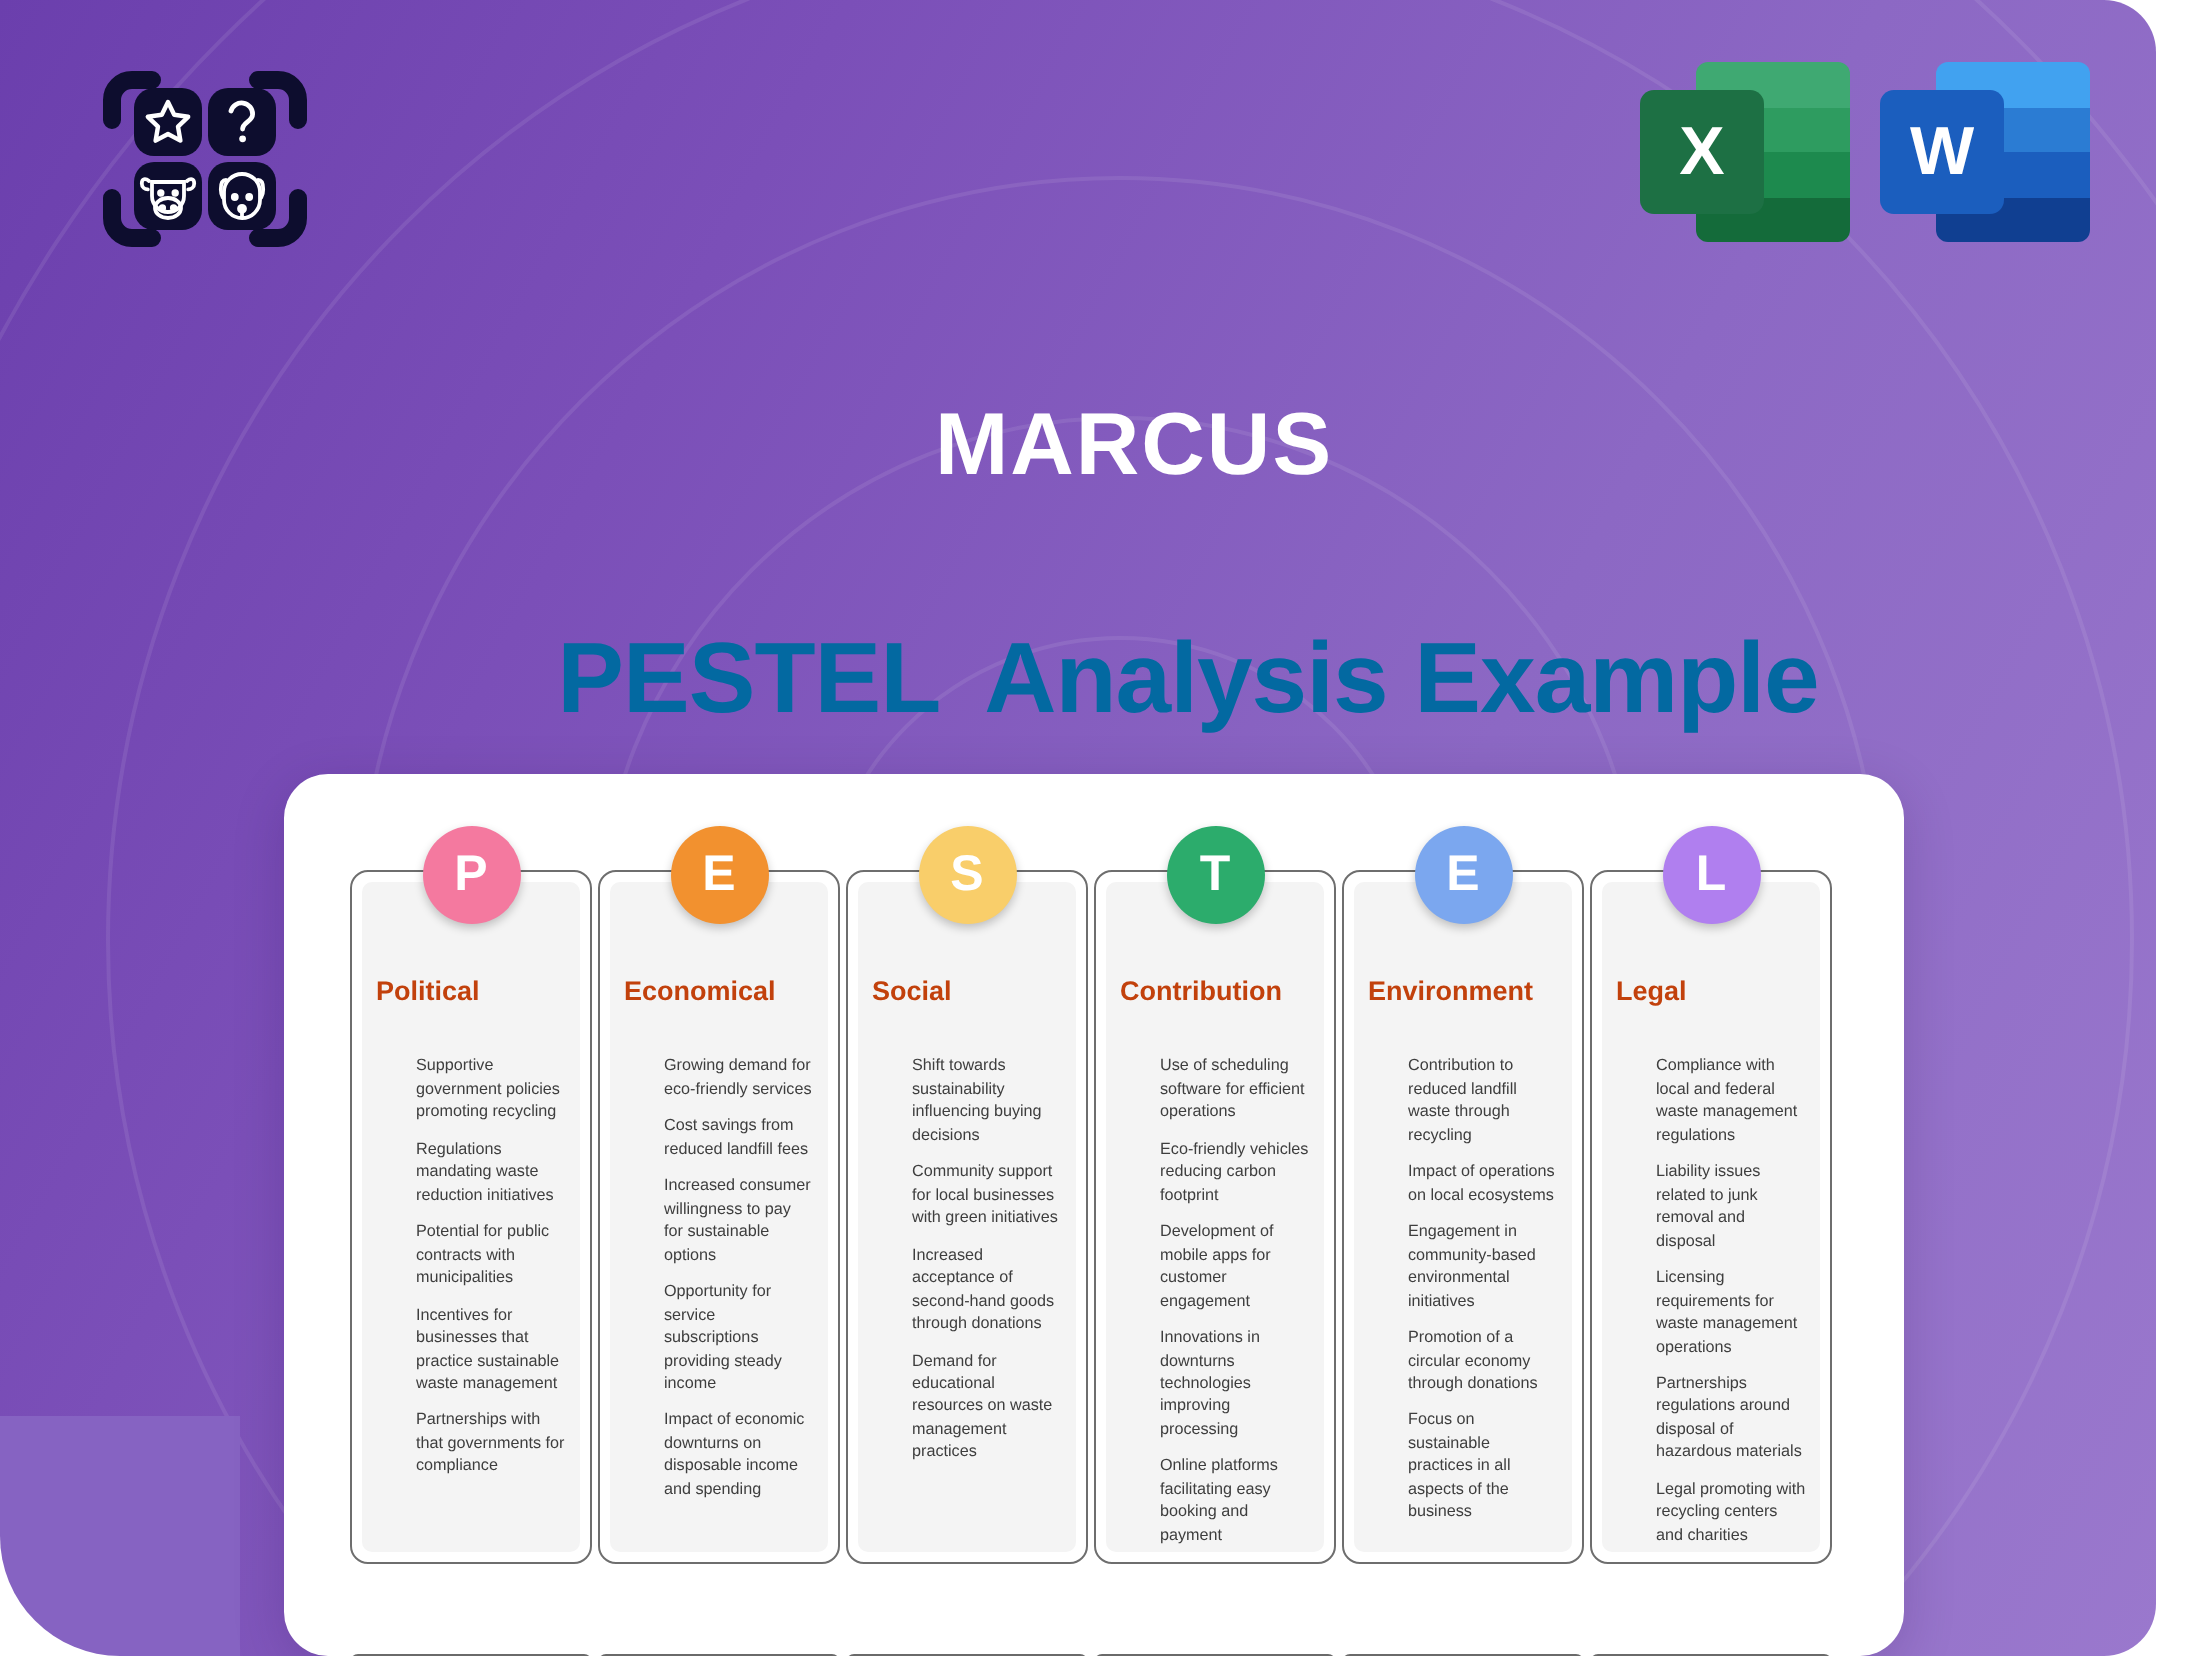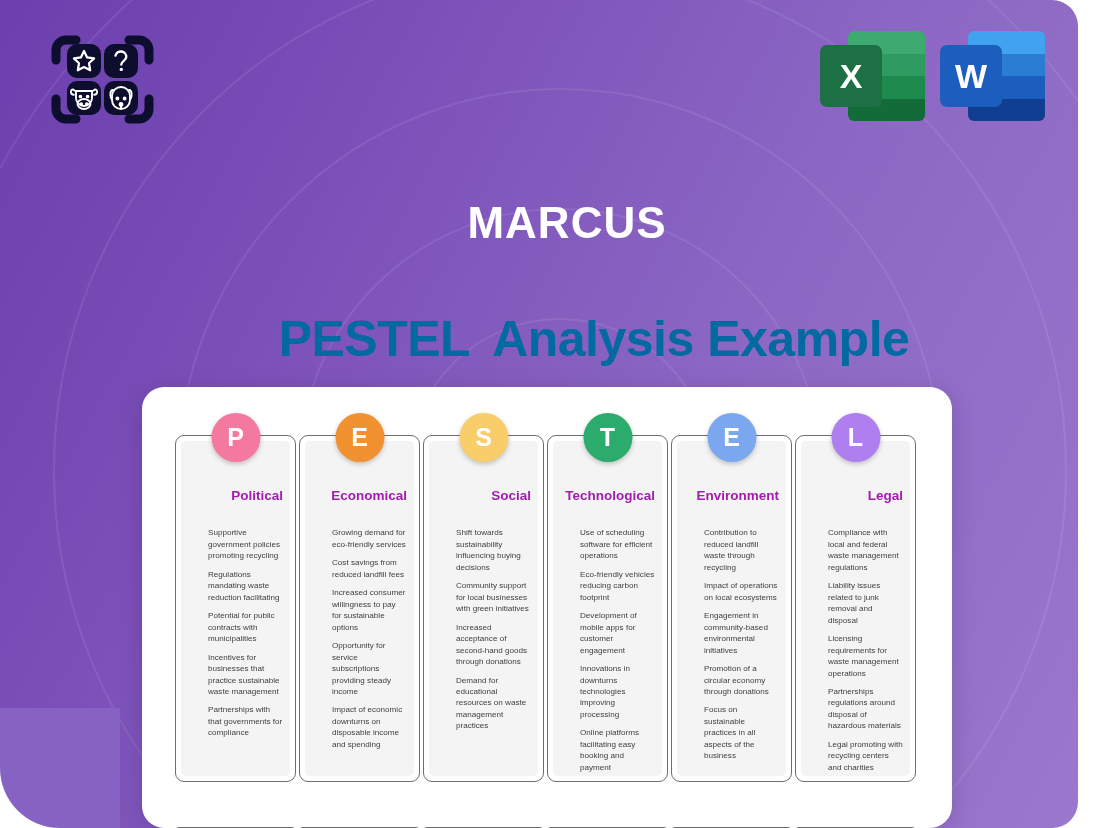--- a/index.html
+++ b/index.html
@@ -84,21 +84,21 @@
   }
   .badge{
     position:absolute;left:50%;top:-22px;transform:translateX(-50%);
     width:49px;height:49px;border-radius:50%;
     display:flex;align-items:center;justify-content:center;
     color:#ffffff;font-size:25px;font-weight:bold;line-height:1;
     box-shadow:0 2px 5px rgba(0,0,0,.22);
     z-index:5;
   }
   .col-title{
-    margin-top:39px;text-align:right;color:#a21caf;
+    margin-top:39px;text-align:left;color:#c2410c;
     font-size:13.5px;font-weight:bold;line-height:1.2;
   }
   .bullets{margin-top:23px;margin-left:20px;}
   .bullet{
     color:#3e3e3e;font-size:8.1px;line-height:1.42;margin-bottom:7px;
   }
   .tile{
     position:absolute;left:0;top:392px;width:121px;height:52px;
     border:1px solid #6a6a6a;border-radius:4px;
     display:flex;align-items:center;justify-content:center;
@@ -188,21 +188,21 @@
 
   <div class="panel">
     <div class="cols" id="cols">
         <div class="col">
           <div class="badge" style="background:#F4799F">P</div>
           <div class="col-card">
             <div class="col-inner">
               <div class="col-title">Political</div>
               <div class="bullets">
                 <div class="bullet">Supportive government policies promoting recycling</div>
-                <div class="bullet">Regulations mandating waste reduction facilitating</div>
+                <div class="bullet">Regulations mandating waste reduction initiatives</div>
                 <div class="bullet">Potential for public contracts with municipalities</div>
                 <div class="bullet">Incentives for businesses that practice sustainable waste management</div>
                 <div class="bullet">Partnerships with that governments for compliance</div>
               </div>
             </div>
           </div>
           <div class="tile" style="background:#F97BAC"></div>
         </div>
         <div class="col">
           <div class="badge" style="background:#F2912F">E</div>
@@ -232,21 +232,21 @@
                 <div class="bullet">Demand for educational resources on waste management practices</div>
               </div>
             </div>
           </div>
           <div class="tile" style="background:#F9CE78"></div>
         </div>
         <div class="col">
           <div class="badge" style="background:#2CAC6C">T</div>
           <div class="col-card">
             <div class="col-inner">
-              <div class="col-title">Technological</div>
+              <div class="col-title">Contribution</div>
               <div class="bullets">
                 <div class="bullet">Use of scheduling software for efficient operations</div>
                 <div class="bullet">Eco-friendly vehicles reducing carbon footprint</div>
                 <div class="bullet">Development of mobile apps for customer engagement</div>
                 <div class="bullet">Innovations in downturns technologies improving processing</div>
                 <div class="bullet">Online platforms facilitating easy booking and payment</div>
               </div>
             </div>
           </div>
           <div class="tile" style="background:#2FAE70"></div>

